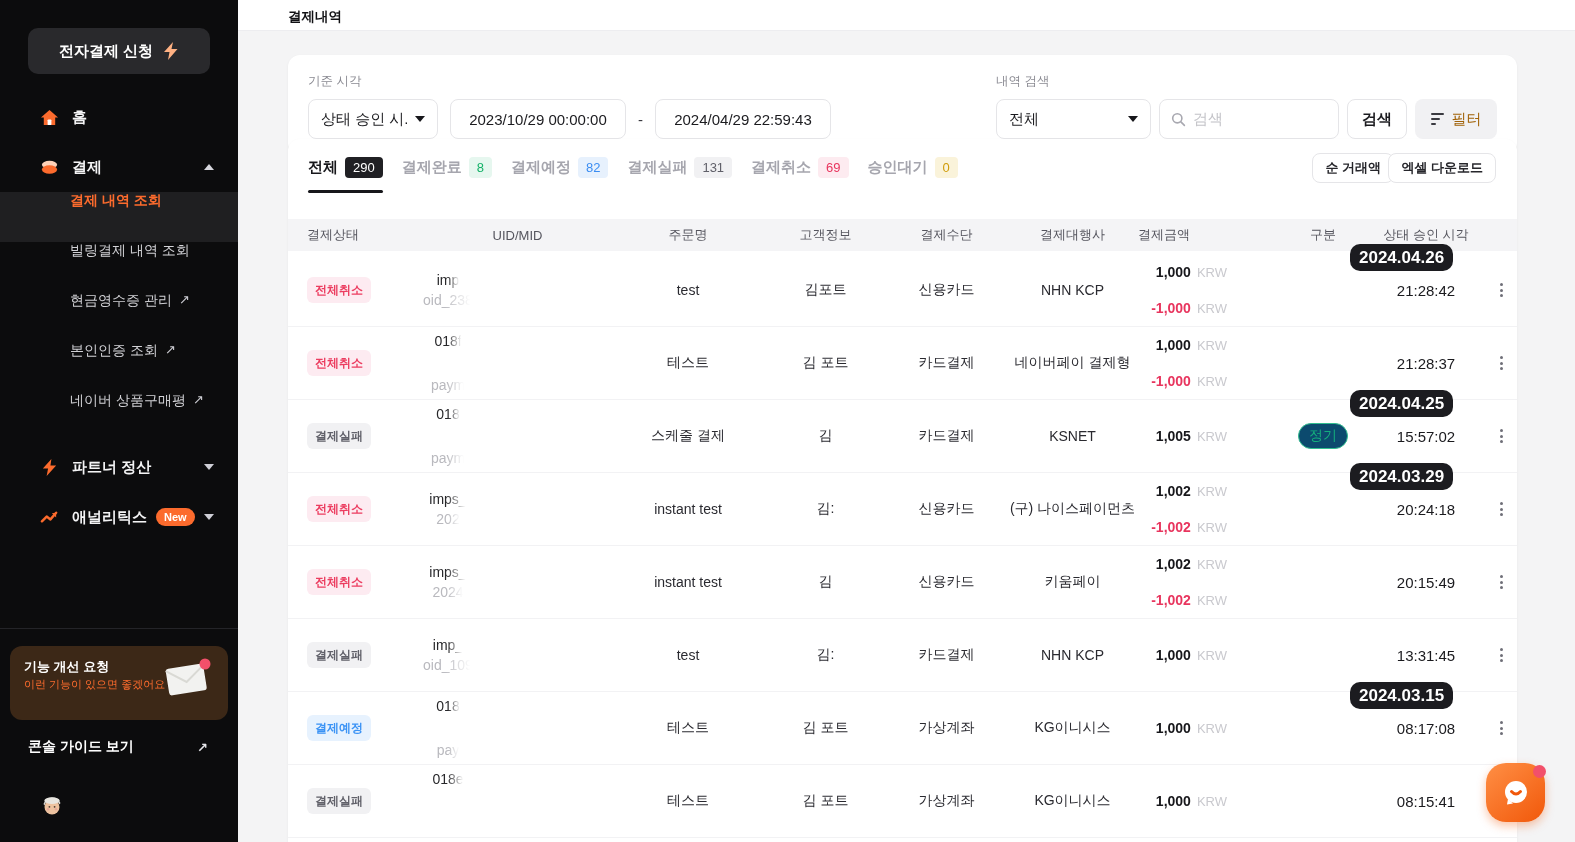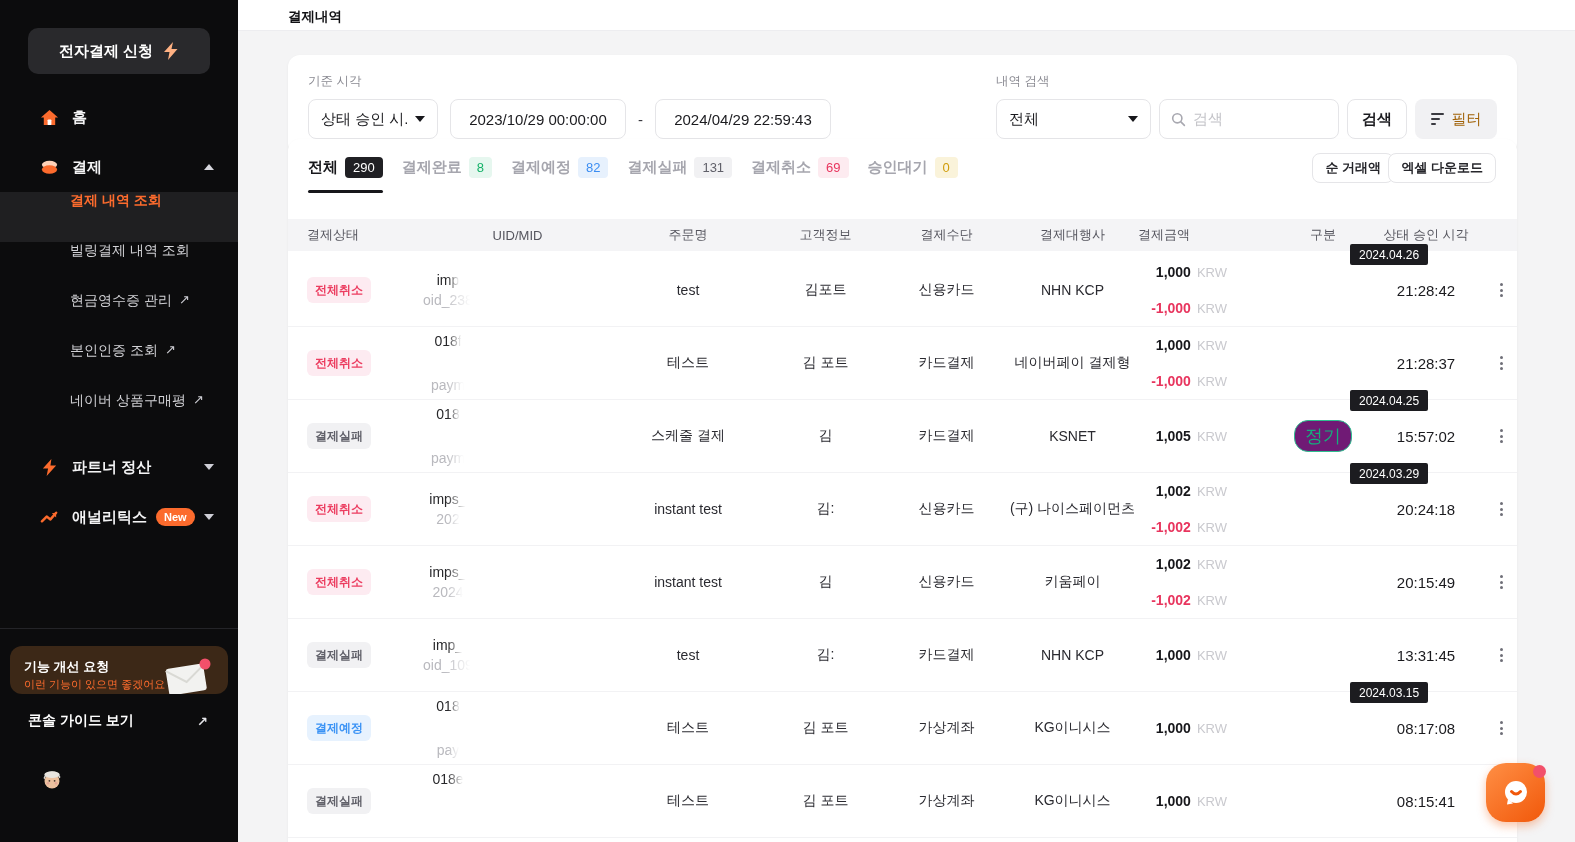--- a/index.html
+++ b/index.html
@@ -17,21 +17,21 @@
   .nav-item .nav-ic { width:19px; height:19px; margin-right:13px; flex:0 0 19px; }
   .nav-item .grow { flex:1; }
   .caret-up { width:0; height:0; border-left:5px solid transparent; border-right:5px solid transparent; border-bottom:6px solid #d7d7dd; }
   .caret-down { width:0; height:0; border-left:5px solid transparent; border-right:5px solid transparent; border-top:6px solid #cfcfd6; }
   .sub-item { display:flex; align-items:flex-start; gap:7px; height:50px; padding-left:70px;
     color:#d2d2d6; font-size:14px; cursor:pointer; }
   .sub-item.active { background:#1f1f21; color:#fc6b2d; font-weight:700; }
   .ext-arrow { font-size:13px; color:#cdcdd3; }
   .new-badge { background:#fc6b2d; color:#fff; font-size:11px; font-weight:700; padding:3px 8px; border-radius:11px; margin-left:9px; }
   .side-bottom { position:absolute; left:0; top:628px; width:238px; border-top:1px solid #242428; }
-  .feedback-card { position:relative; margin:17px 10px 0 10px; height:48px; background:#3c2817;
+  .feedback-card { position:relative; margin:17px 10px 0 10px; height:74px; background:#3c2817;
     border-radius:12px; padding:12px 14px; cursor:pointer; overflow:hidden; }
   .feedback-card .fb-title { color:#fff; font-size:13px; font-weight:700; }
   .feedback-card .fb-sub { color:#fc6b2d; font-size:11px; margin-top:1px; }
   .fb-env { position:absolute; right:14px; top:8px; }
   .guide-row { display:flex; align-items:center; justify-content:space-between; margin-top:14px;
     padding:0 30px 0 28px; height:26px; color:#fff; font-size:14px; font-weight:700; cursor:pointer; }
   .guide-row .ext-arrow { color:#e6e6ea; }
   .avatar { margin:33px 0 0 40px; width:24px; height:24px; cursor:pointer; }
 
   
@@ -105,28 +105,28 @@
   .uid span { position:relative; font-size:14px; white-space:nowrap; }
   .uid .u1 { color:#27272a; }
   .uid .u2 { color:#b9b9be; }
   .uid span::after { content:''; position:absolute; top:0; right:-2px; width:60%; height:100%;
     background:linear-gradient(90deg, rgba(255,255,255,0) 0%, #fff 85%); }
   .amt { justify-self:end; padding-right:39px; display:flex; flex-direction:column; gap:20px; align-items:flex-end; }
   .amt-line { display:flex; align-items:baseline; }
   .amt-num { font-size:14px; font-weight:700; color:#17171b; }
   .amt-num.neg { color:#e8355e; }
   .krw { font-size:13px; color:#c9c9ce; margin-left:6px; }
-  .pill-type { display:inline-block; border:1.3px solid #2fbd8f; color:#14af7c; font-size:18px;
-    padding:3px 10px; border-radius:14px; background:#701a75; }
+  .pill-type { display:inline-block; border:1.3px solid #2fbd8f; color:#14af7c; font-size:14px;
+    padding:3px 10px; border-radius:14px; background:#0c4a6e; }
   .time-cell { font-size:15px; color:#1a1a1e; }
   .kebab { justify-self:center; margin-left:14px; display:flex; flex-direction:column; gap:2.5px;
     background:none; border:none; cursor:pointer; padding:5px; }
   .kebab i { width:3px; height:3px; border-radius:50%; background:#6f6f78; }
   .date-pill { position:absolute; top:-10px; left:1062px; background:#1c1c20; color:#fff;
-    font-size:12px; font-weight:400; padding:3.5px 9px; border-radius:2px; z-index:2; }
+    font-size:17px; font-weight:700; padding:3.5px 9px; border-radius:10px; z-index:2; }
 
   .chat-widget { position:absolute; left:1486px; top:763px; width:59px; height:59px; border-radius:20px;
     background:linear-gradient(140deg,#ff8f45,#f1580a); box-shadow:0 4px 10px rgba(241,88,10,.35);
     display:flex; align-items:center; justify-content:center; cursor:pointer; border:none; }
   .chat-dot { position:absolute; top:2px; right:-1px; width:13px; height:13px; border-radius:50%; background:#f2506a; }
 </style>
 </head>
 <body>
 
 <div class="app">

